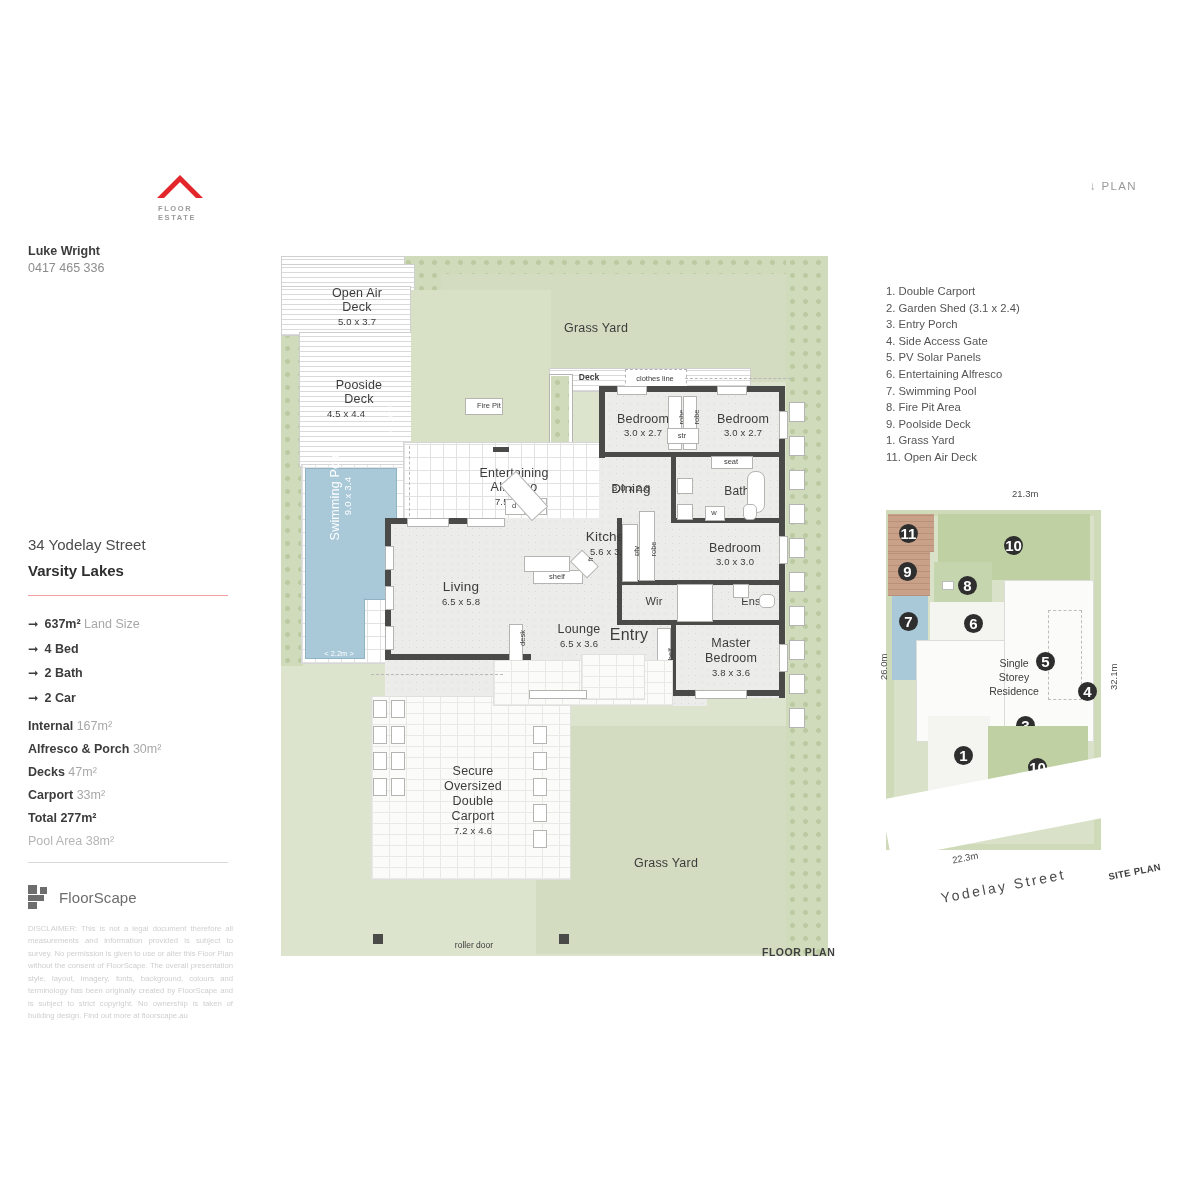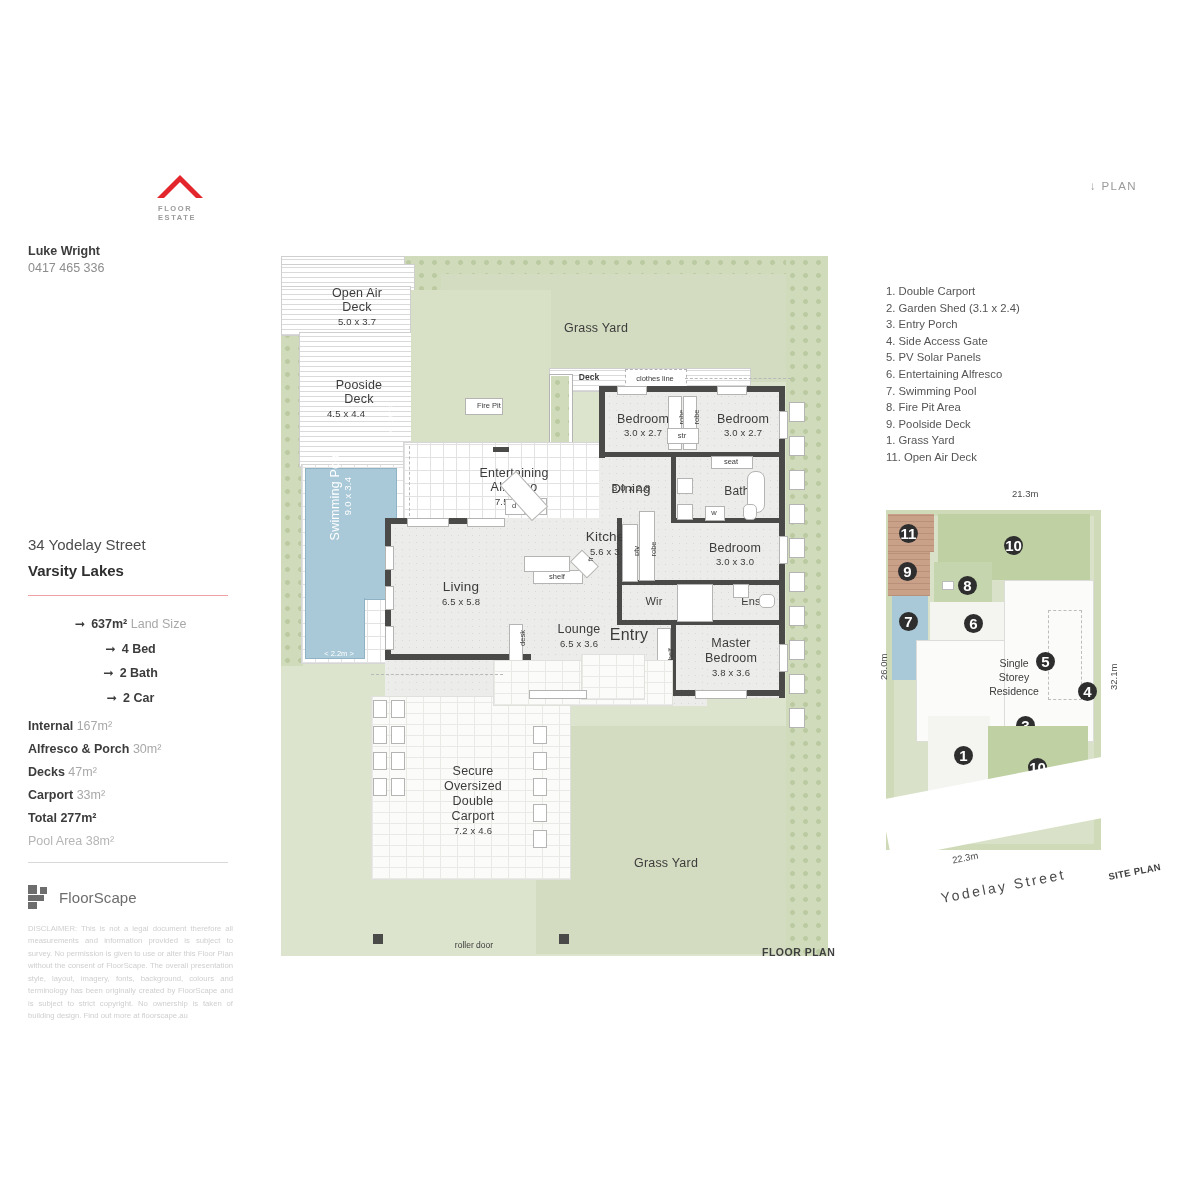--- a/index.html
+++ b/index.html
@@ -18,21 +18,21 @@
 
   .agent-name{margin-top:26px;font-size:12.5px;font-weight:700;color:#3c3c3c;}
   .agent-phone{margin-top:3px;font-size:12.5px;color:#8d8d8d;}
 
   #addr-block{position:absolute;left:28px;top:536px;width:205px;}
   .addr1{font-size:15px;color:#4c4c4c;font-weight:400;}
   .addr2{font-size:15px;color:#2f2f2f;font-weight:700;margin-top:9px;}
   .rule{margin-top:16px;border-top:1px solid #f0a0a0;width:200px;}
 
   .spec-list{margin-top:20px;}
-  .spec{font-size:12.5px;margin-bottom:9.5px;color:#3c3c3c;font-weight:700;text-align:center;}
+  .spec{font-size:12.5px;margin-bottom:9.5px;color:#3c3c3c;font-weight:700;}
   .spec .arw{color:#3c3c3c;font-weight:400;margin-right:6px;}
   .spec .muted{color:#a8a8a8;font-weight:400;}
 
   .area-list{margin-top:14px;}
   .area{font-size:12.5px;margin-bottom:9px;color:#3c3c3c;font-weight:700;}
   .area .muted{color:#a8a8a8;font-weight:400;}
   .area.all-muted{color:#b5b5b5;font-weight:400;}
   .rule2{margin-top:14px;border-top:1px solid #d8d8d8;width:200px;}
 
   #fs-block{position:absolute;left:28px;top:885px;width:205px;}

